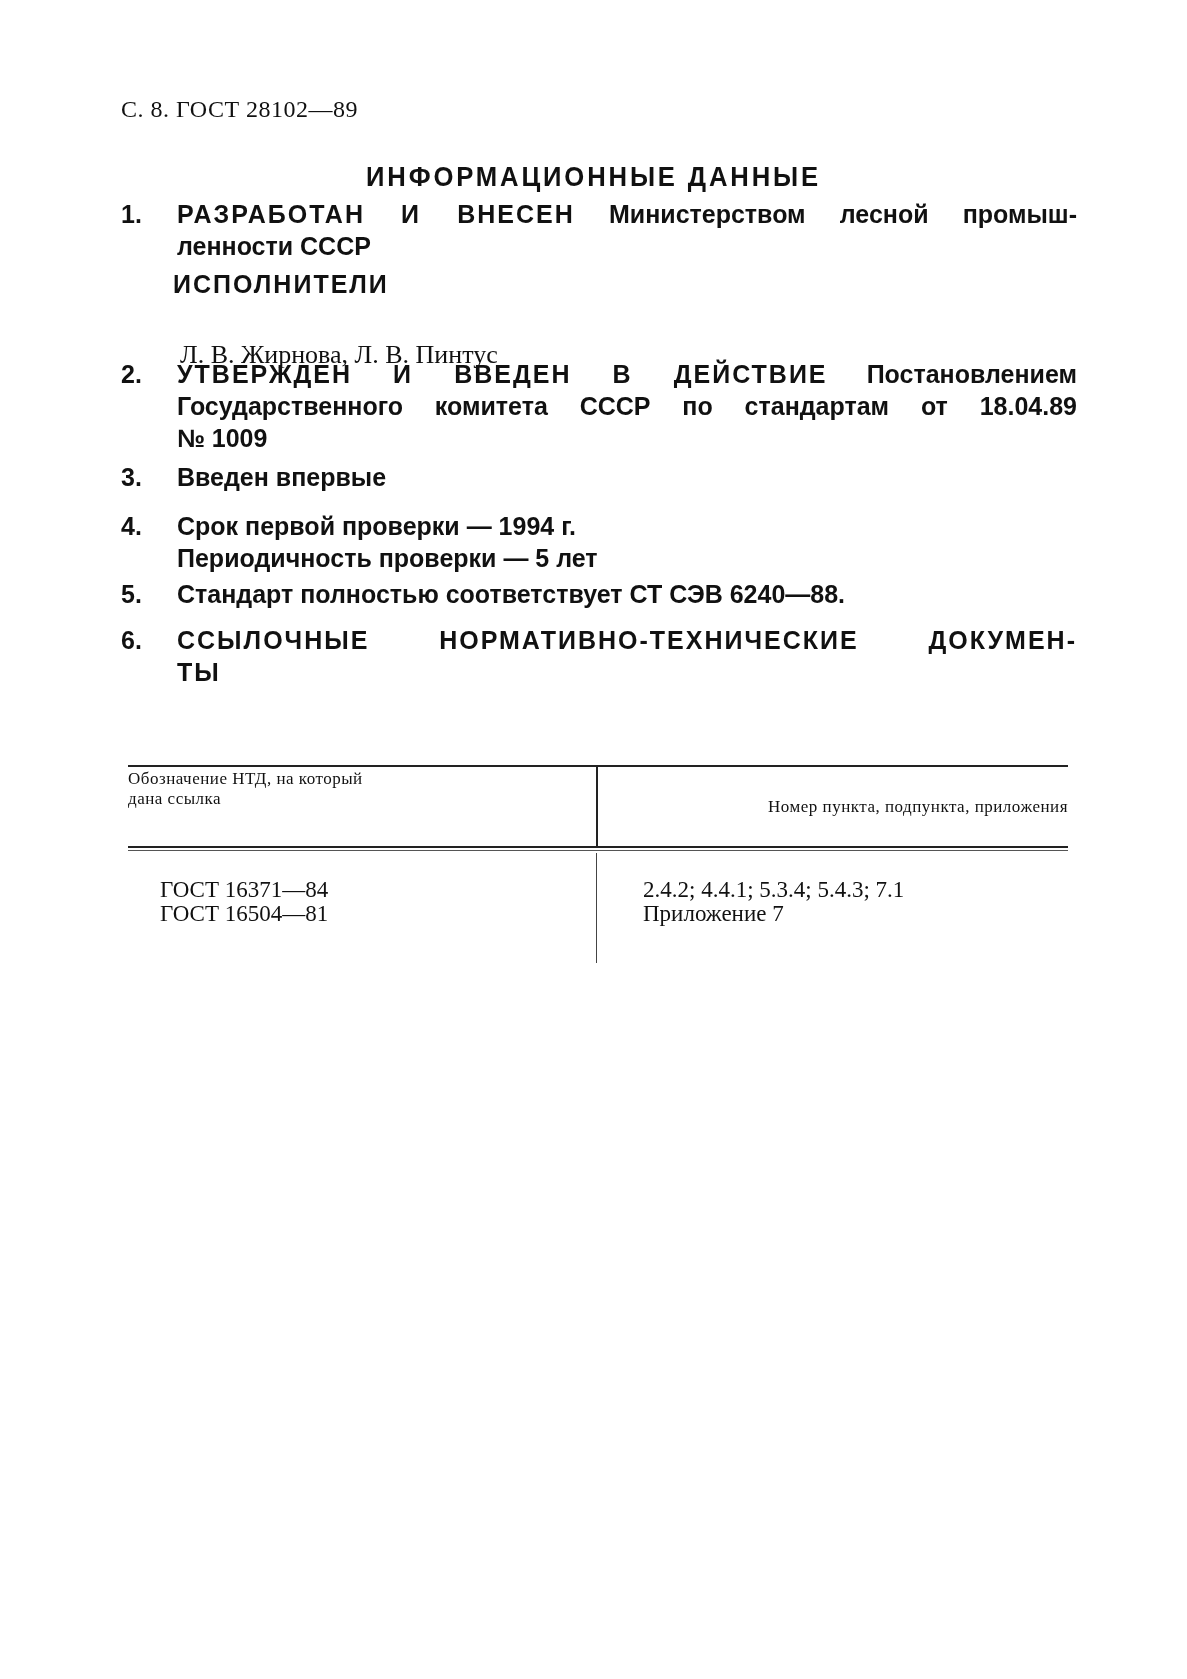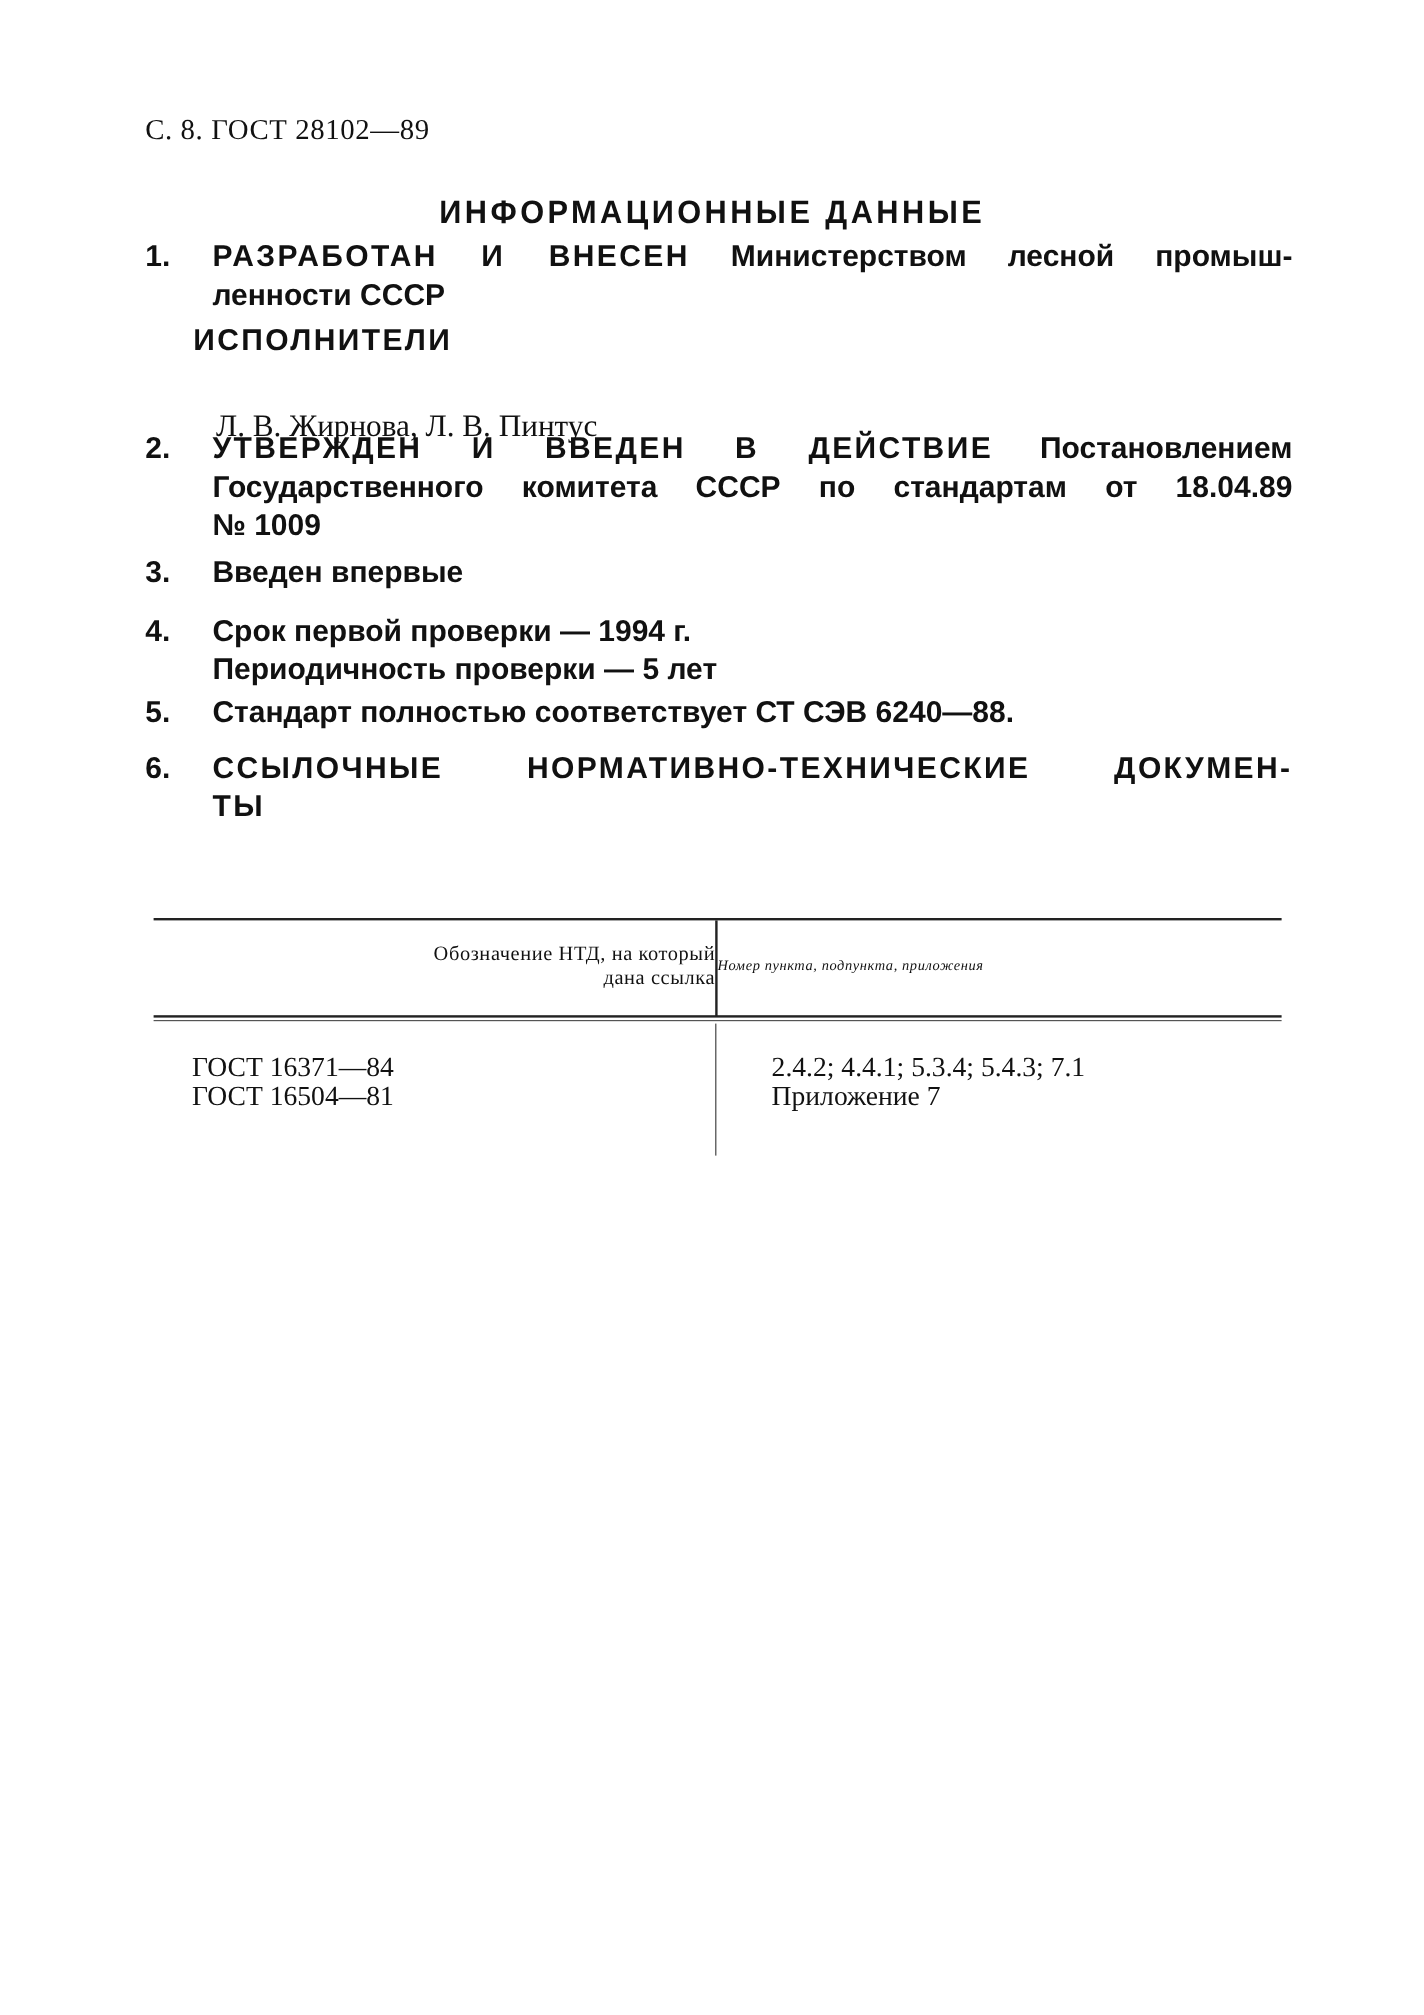--- a/index.html
+++ b/index.html
@@ -21,42 +21,42 @@
       font-family: "Liberation Sans", sans-serif; font-weight: bold;
       font-size: 25px; line-height: 32px; transform-origin: left top;
     }
     .item .num { display: inline-block; width: 40px; }
     .item .body { position: absolute; left: 56px; top: 0; width: 900px; }
     .caps { letter-spacing: 2px; }
     .sub {
       position: absolute; left: 161px;
       font-family: "Liberation Sans", sans-serif; font-weight: bold; font-size: 25px;
     }
-    .sub-caps { letter-spacing: 2px; }
+    .sub-caps { letter-spacing: 2px; margin-left: 12px; }
     .executors {
       position: absolute; left: 180px; top: 340px;
       font-family: "Liberation Serif", serif; font-size: 26px; text-align: right;
     }
     .justify { text-align: justify; text-align-last: justify; display: block; }
     .ref-table {
       position: absolute; left: 128px; top: 765px; width: 940px;
       font-family: "Liberation Serif", serif;
     }
     .rule-top { position: absolute; left: 0; top: 0; width: 940px; height: 2px; background: #222; }
     .rule-mid { position: absolute; left: 0; top: 81px; width: 940px; height: 2px; background: #222; }
     .rule-mid2 { position: absolute; left: 0; top: 85px; width: 940px; height: 1px; background: #555; }
     .vline1 { position: absolute; left: 468px; top: 2px; width: 2px; height: 80px; background: #222; }
     .vline2 { position: absolute; left: 468px; top: 88px; width: 1px; height: 110px; background: #444; }
     .th1 {
-      position: absolute; left: 0; width: 468px; top: 20px; text-align: right;
+      position: absolute; left: 0; width: 468px; top: 4px; text-align: left;
       font-size: 17px; line-height: 20px; letter-spacing: 0.5px;
     }
     .th2 {
-      position: absolute; left: 470px; width: 470px; top: 32px; text-align: left;
-      font-size: 12px; letter-spacing: 0.5px; font-style: italic;
+      position: absolute; left: 470px; width: 470px; top: 32px; text-align: right;
+      font-size: 17px; letter-spacing: 0.5px;
     }
     .td-left { position: absolute; left: 32px; top: 113px; font-size: 23px; line-height: 24px; }
     .td-right { position: absolute; left: 515px; top: 113px; font-size: 23px; line-height: 24px; }
   </style>
 </head>
 <body>
 
 <div class="page-header">С. 8. ГОСТ 28102—89</div>
 
 <div class="doc-title">ИНФОРМАЦИОННЫЕ ДАННЫЕ</div>

